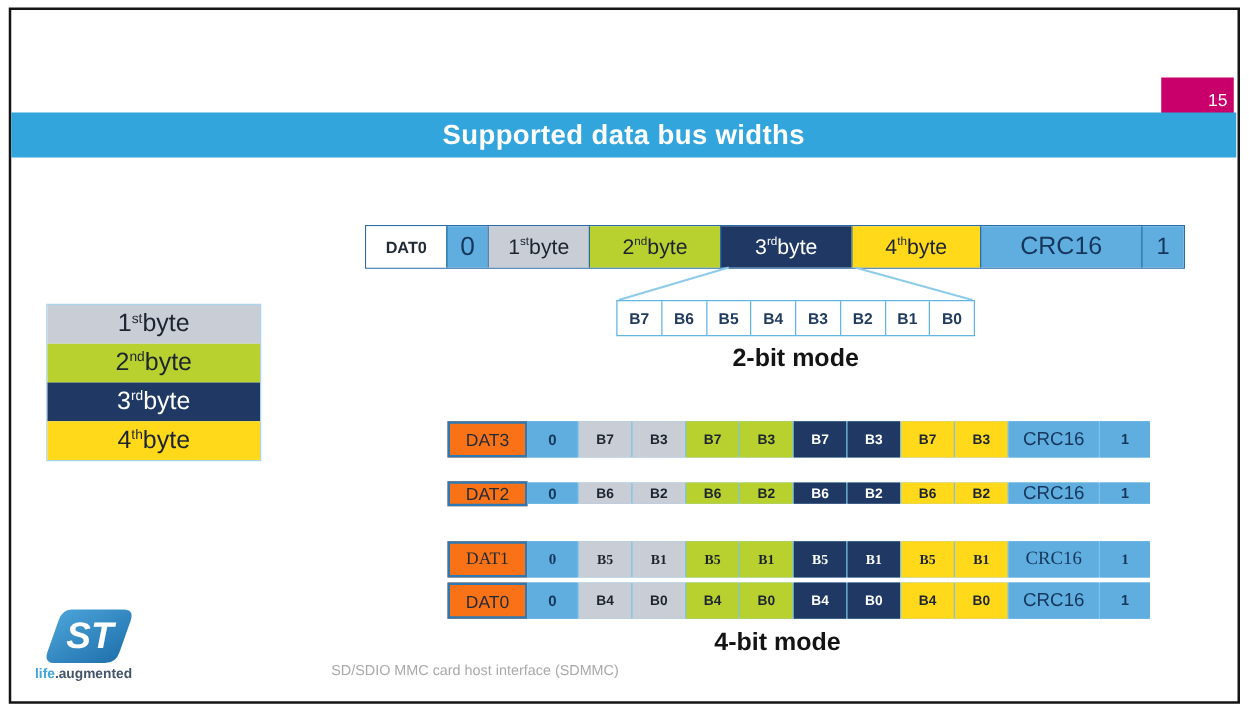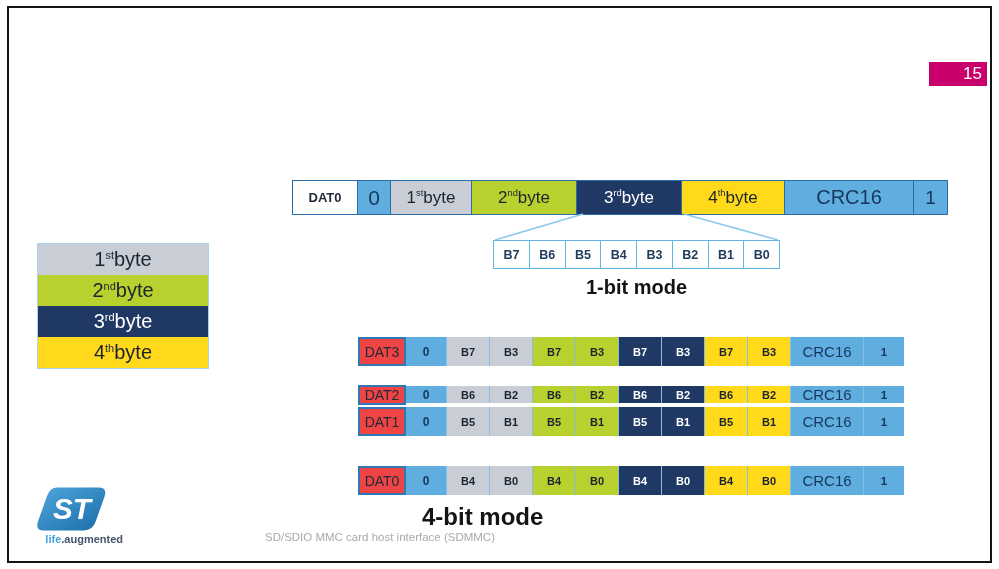--- a/index.html
+++ b/index.html
@@ -2,22 +2,22 @@
 <html style="--title-blue: #3FA5DC; --band-blue: #31A5DC; --cell-blue: #5FAEDF; --byte1-gray: #C9CDD6; --byte2-green: #B8D12E; --byte3-navy: #1F3864; --byte4-yellow: #FFD91A; --badge-magenta: #C9006B;"><head>
 <meta charset="utf-8">
 <style>
   html,body{margin:0;padding:0;background:#fff;}
   .page{position:relative;width:999px;height:569px;background:#fff;overflow:hidden;
         font-family:"Liberation Sans",sans-serif;}
   .frame{position:absolute;left:7px;top:6px;right:7px;bottom:6px;border:2px solid #141414;}
 
   .title{position:absolute;left:360px;top:38px;width:555px;text-align:right;
          font-size:43px;letter-spacing:-0.5px;color:var(--title-blue,#3FA5DC);}
-  .badge{position:absolute;left:929px;top:62px;width:58px;height:24px;
-         background:var(--badge-magenta,#C9006B);color:#fff;font-size:17px;
+  .badge{position:absolute;left:929px;top:62px;width:58px;height:36px;
+         background:var(--badge-magenta,#C9006B);color:#fff;font-size:14px;
          display:flex;align-items:center;justify-content:flex-end;
          padding-right:5px;box-sizing:border-box;}
   .banner{position:absolute;left:9px;right:10px;top:90px;height:36px;
           background:var(--band-blue,#31A5DC);color:#fff;font-weight:bold;font-size:22px;
           display:flex;align-items:center;justify-content:center;letter-spacing:0.3px;}
 
   
   .t-blue  {background:var(--cell-blue,#5FAEDF);color:#16365C;}
   .t-gray  {background:var(--byte1-gray,#C9CDD6);color:#1C2430;}
   .t-green {background:var(--byte2-green,#B8D12E);color:#1C2430;}
@@ -44,56 +44,57 @@
   .connector{position:absolute;left:0;top:0;pointer-events:none;}
 
   
   .bitstrip{position:absolute;left:493px;top:240px;width:287px;height:29px;display:flex;
             border:1.5px solid #63B5E4;background:#fff;box-sizing:border-box;}
   .bitcell{flex:1;border-left:1.5px solid #63B5E4;display:flex;align-items:center;
            justify-content:center;font-size:12.5px;font-weight:bold;color:#223C5F;}
   .bitcell:first-child{border-left:none;}
   .mode1{position:absolute;left:493px;top:276px;width:287px;text-align:center;
          font-size:20px;font-weight:bold;color:#141414;}
-  .mode4{position:absolute;left:422px;top:503px;width:400px;text-align:left;
-         font-size:24px;font-weight:bold;color:#141414;}
+  .mode4{position:absolute;left:422px;top:503px;width:400px;text-align:center;
+         font-size:20px;font-weight:bold;color:#141414;}
 
   
   .legend{position:absolute;left:37px;top:243px;width:170px;border:1px solid #A8D4EE;}
   .lrow{height:31px;display:flex;align-items:center;justify-content:center;font-size:20px;}
 
   
   .fourwrap{position:absolute;left:358px;top:337px;width:562px;height:158px;}
   .fbrow{position:absolute;left:0;display:flex;height:29px;width:562px;}
-  .datbox{width:48px;border:2px solid #2E79B5;background:#ef4444;display:flex;align-items:center;
+  .datbox{width:64px;border:2px solid #2E79B5;background:#f97316;display:flex;align-items:center;
           justify-content:center;font-size:14px;color:#1F2937;box-sizing:border-box;}
   .fbstrip{width:498px;display:flex;gap:1px;background:#7FC2E9;}
   .fbstrip>div{display:flex;align-items:center;justify-content:center;
                font-size:11px;font-weight:bold;box-sizing:border-box;}
   .fbstrip>div:nth-child(1){width:40px;font-size:12px;}
   .fbstrip>div:nth-child(n+2):nth-child(-n+9){width:42px;}
   .fbstrip>div:nth-child(10){flex:1;font-size:15px;font-weight:normal;}
   .fbstrip>div:nth-child(11){width:40px;font-size:11.5px;}
 
   
   .stlogo{position:absolute;left:35px;top:486px;}
-  .tagline{position:absolute;left:28px;top:533px;width:95px;text-align:right;
+  .tagline{position:absolute;left:28px;top:533px;width:95px;text-align:left;
            font-size:11px;font-weight:bold;}
   .tl-life{color:#3FA5DC;}
   .tl-rest{color:#44546A;}
   .caption{position:absolute;left:230px;top:531px;width:300px;text-align:center;
            font-size:11.5px;color:#A9A9A9;}
 </style>
 </head>
 <body>
 
 <div class="page">
   <div class="frame"></div>
 
   <div class="badge">15</div>
+  <div class="banner">Supported data bus widths</div>
 
   <div class="toprow">
     <div class="cell c-dat">DAT0</div>
     <div class="cell c-start t-blue">0</div>
     <div class="cell c-b1 t-gray">
         <span>1</span>
         <sup>st</sup>
         <span> byte</span>
       </div>
     <div class="cell c-b2 t-green">
@@ -123,21 +124,21 @@
   <div class="bitstrip">
       <div class="bitcell">B7</div>
       <div class="bitcell">B6</div>
       <div class="bitcell">B5</div>
       <div class="bitcell">B4</div>
       <div class="bitcell">B3</div>
       <div class="bitcell">B2</div>
       <div class="bitcell">B1</div>
       <div class="bitcell">B0</div>
     </div>
-  <div class="mode1">1-bit mode</div>
+  <div class="mode1">2-bit mode</div>
 
   <div class="legend">
     <div class="lrow t-gray">
         <span>1</span>
         <sup>st</sup>
         <span> byte</span>
       </div>
     <div class="lrow t-green">
         <span>2</span>
         <sup>nd</sup>
@@ -181,21 +182,21 @@
           <div class="t-green">B6</div>
           <div class="t-green">B2</div>
           <div class="t-navy">B6</div>
           <div class="t-navy">B2</div>
           <div class="t-yellow">B6</div>
           <div class="t-yellow">B2</div>
           <div class="t-blue">CRC16</div>
           <div class="t-blue">1</div>
         </div>
       </div>
-      <div class="fbrow" style="top: 70px;">
+      <div class="fbrow" style="top: 96px; font-family: Liberation Serif, serif;">
         <div class="datbox">DAT1</div>
         <div class="fbstrip">
           <div class="t-blue">0</div>
           <div class="t-gray">B5</div>
           <div class="t-gray">B1</div>
           <div class="t-green">B5</div>
           <div class="t-green">B1</div>
           <div class="t-navy">B5</div>
           <div class="t-navy">B1</div>
           <div class="t-yellow">B5</div>

